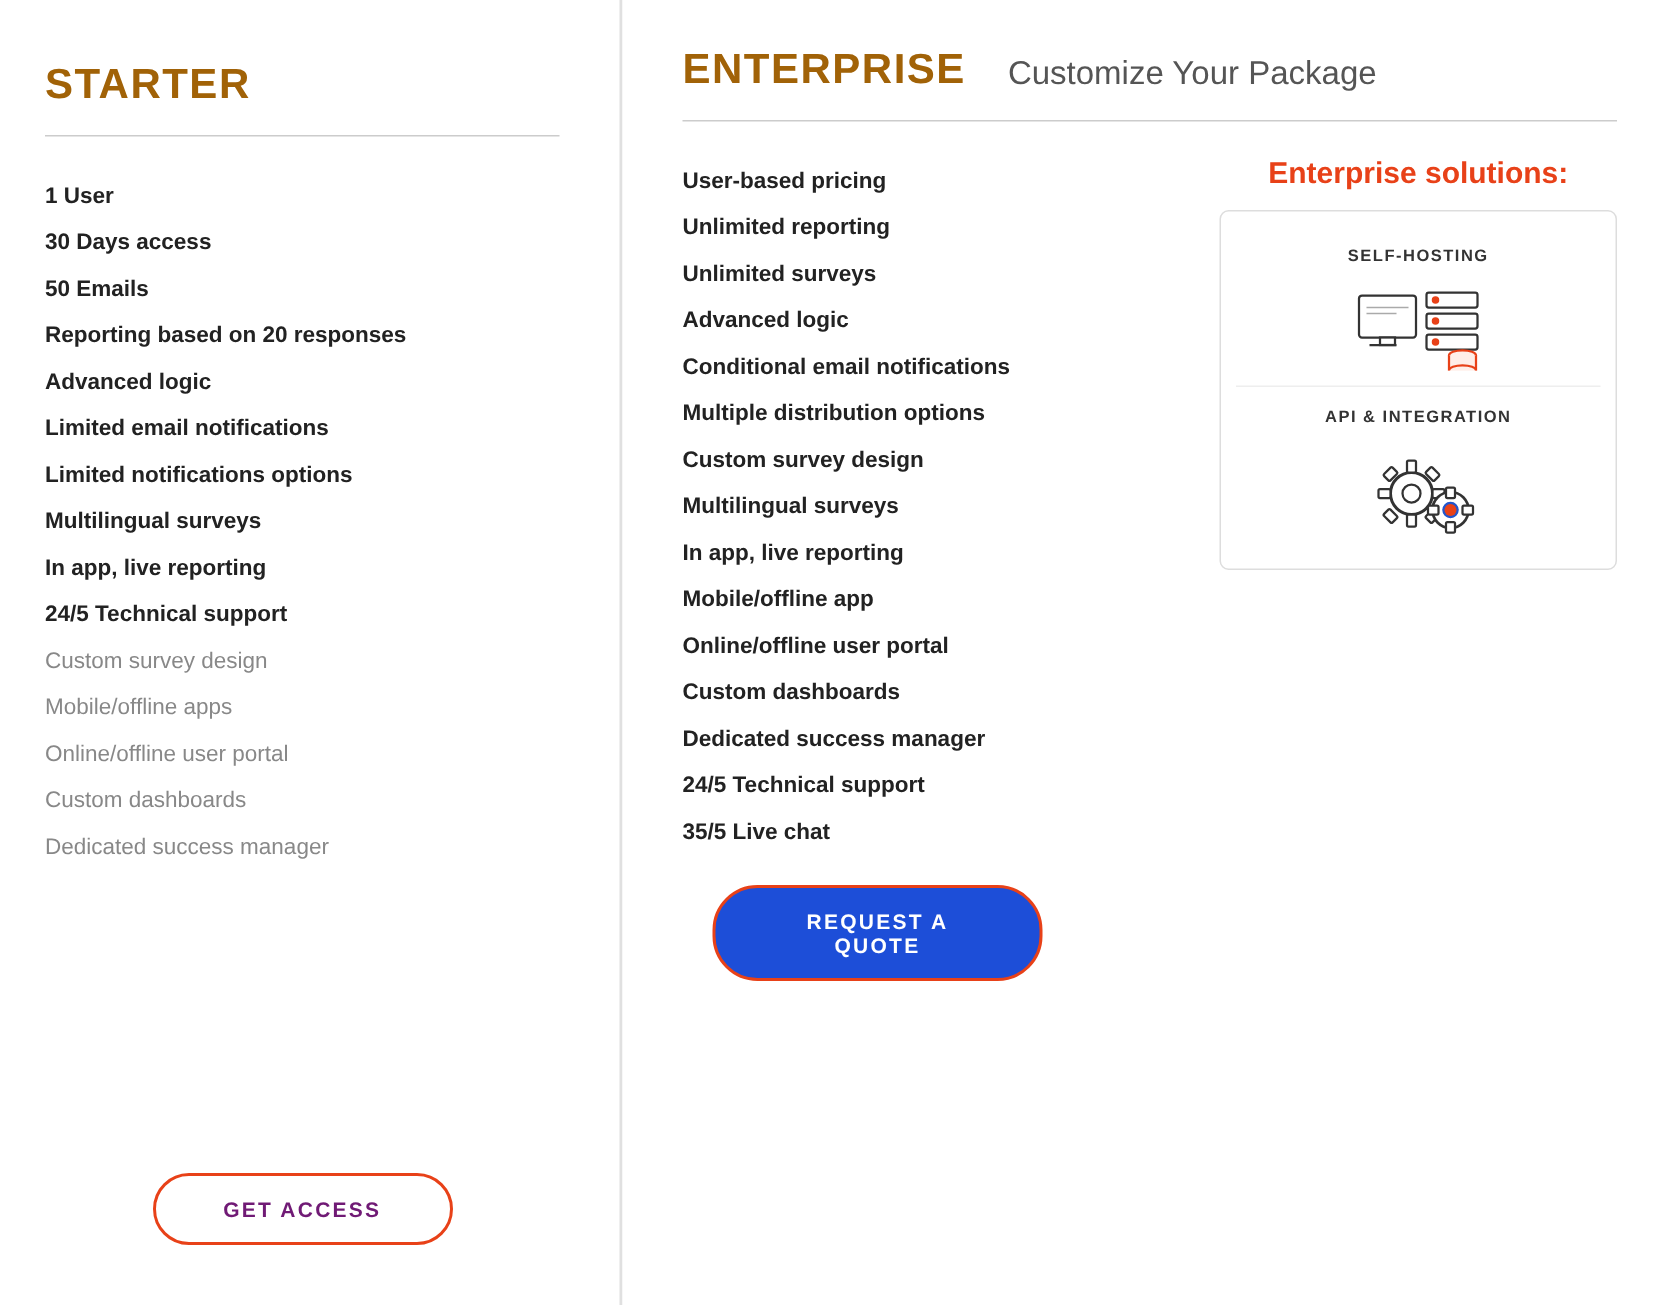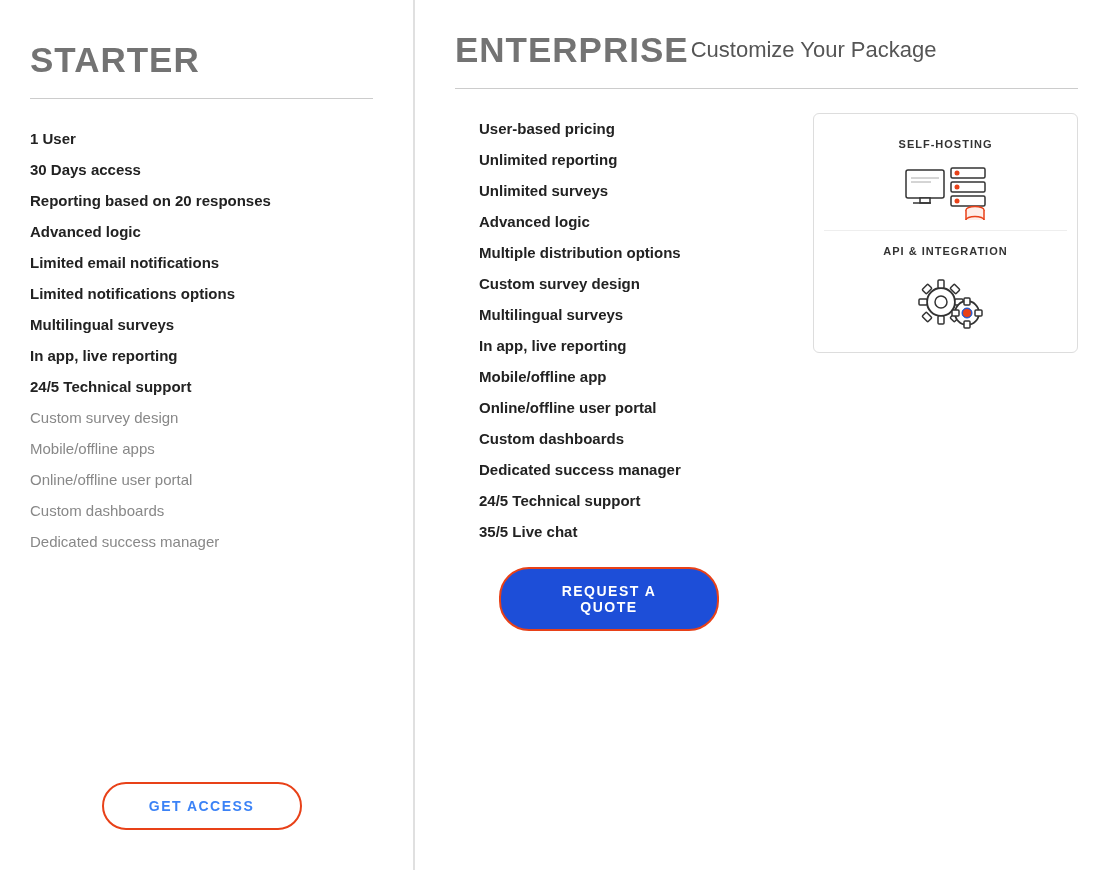--- a/index.html
+++ b/index.html
@@ -23,30 +23,30 @@
 
     .enterprise-panel {
       flex: 1;
       background: #fff;
       padding: 30px 30px 30px 40px;
       display: flex;
       flex-direction: column;
     }
 
     .panel-title {
-      font-size: 35px;
+      font-size: 28px;
       font-weight: 900;
-      color: #737373;
+      color: #a16207;
       letter-spacing: 1px;
     }
 
     .enterprise-header {
       display: flex;
-      align-items: center;
-      gap: 2px;
+      align-items: flex-end;
+      gap: 28px;
     }
 
     .enterprise-subtitle {
       font-size: 22px;
       color: #555;
       font-weight: 400;
     }
 
     .divider {
       border: none;
@@ -74,21 +74,21 @@
       color: #888;
       font-weight: 400;
     }
 
     .btn-get-access {
       margin-top: 30px;
       display: inline-block;
       border: 2px solid #e84118;
       border-radius: 30px;
       padding: 14px 40px;
-      color: #3b82f6;
+      color: #701a75;
       font-weight: 700;
       font-size: 14px;
       letter-spacing: 1.5px;
       text-transform: uppercase;
       background: #fff;
       cursor: pointer;
       width: 200px;
       text-align: center;
       align-self: center;
     }
@@ -109,21 +109,20 @@
       width: 220px;
       text-align: center;
       align-self: flex-start;
       margin-left: 20px;
     }
 
     .enterprise-body {
       display: flex;
       gap: 4px;
       flex: 1;
-      margin-left: 24px;
     }
 
     .enterprise-features {
       flex: 1;
     }
 
     .enterprise-solutions {
       width: 265px;
     }
 
@@ -182,20 +181,21 @@
   </style>
 </head>
 <body>
 
 <div class="starter-panel">
   <h1 class="panel-title">STARTER</h1>
   <hr class="divider">
   <ul class="feature-list" id="starter-features">
       <li class="bold">1 User</li>
       <li class="bold">30 Days access</li>
+      <li class="bold">50 Emails</li>
       <li class="bold">Reporting based on 20 responses</li>
       <li class="bold">Advanced logic</li>
       <li class="bold">Limited email notifications</li>
       <li class="bold">Limited notifications options</li>
       <li class="bold">Multilingual surveys</li>
       <li class="bold">In app, live reporting</li>
       <li class="bold">24/5 Technical support</li>
       <li class="muted">Custom survey design</li>
       <li class="muted">Mobile/offline apps</li>
       <li class="muted">Online/offline user portal</li>
@@ -215,37 +215,39 @@
   <hr class="divider">
 
   <div class="enterprise-body">
 
     <div class="enterprise-features">
       <ul class="feature-list" id="enterprise-features">
           <li class="bold">User-based pricing</li>
           <li class="bold">Unlimited reporting</li>
           <li class="bold">Unlimited surveys</li>
           <li class="bold">Advanced logic</li>
+          <li class="bold">Conditional email notifications</li>
           <li class="bold">Multiple distribution options</li>
           <li class="bold">Custom survey design</li>
           <li class="bold">Multilingual surveys</li>
           <li class="bold">In app, live reporting</li>
           <li class="bold">Mobile/offline app</li>
           <li class="bold">Online/offline user portal</li>
           <li class="bold">Custom dashboards</li>
           <li class="bold">Dedicated success manager</li>
           <li class="bold">24/5 Technical support</li>
           <li class="bold">35/5 Live chat</li>
         </ul>
       <div class="enterprise-bottom">
         <button class="btn-request-quote">REQUEST A QUOTE</button>
       </div>
     </div>
 
     <div class="enterprise-solutions">
+      <div class="solutions-title">Enterprise solutions:</div>
       <div class="solutions-card">
 
         <div class="solution-item">
           <div class="solution-label">SELF-HOSTING</div>
           <svg class="svg-icon" width="90" height="60" viewBox="0 0 90 60">
 
             <rect x="5" y="10" width="38" height="28" rx="2" fill="white" stroke="#333" stroke-width="1.5"></rect>
             <rect x="19" y="38" width="10" height="5" fill="white" stroke="#333" stroke-width="1.5"></rect>
             <line x1="12" y1="43" x2="30" y2="43" stroke="#333" stroke-width="1.5"></line>
 

